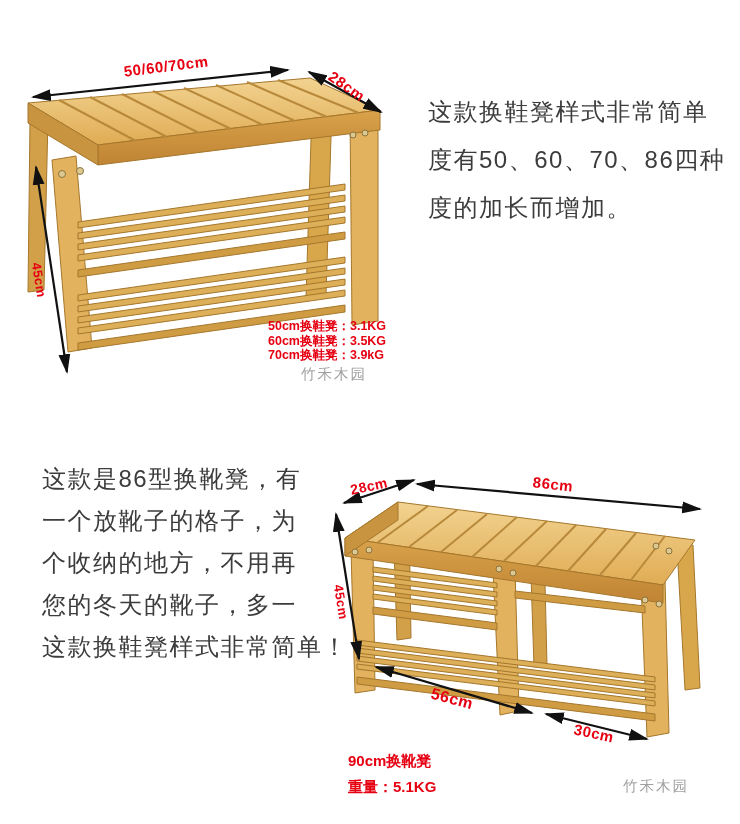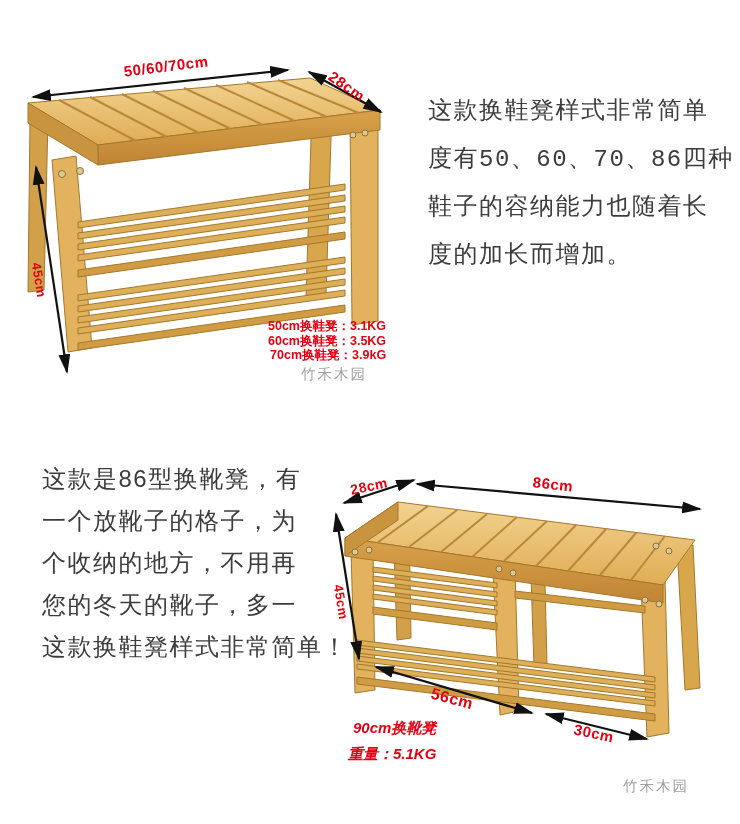--- a/index.html
+++ b/index.html
@@ -9,32 +9,32 @@
   }
   html,body{margin:0;padding:0;}
   body{
     width:740px;height:824px;position:relative;background:#ffffff;overflow:hidden;
     font-family:"Liberation Sans", sans-serif;
   }
   .abs{position:absolute;}
   
   .para{position:absolute;color:var(--body-text);font-weight:300;letter-spacing:1.5px;}
   .para .ln{white-space:nowrap;}
-  #intro-para{left:428px;top:88px;font-size:24px;line-height:48px;font-family:Liberation Mono, monospace;}
+  #intro-para{left:428px;top:88px;font-size:24px;line-height:48px;}
   #boot-para{left:42px;top:458px;font-size:24px;line-height:42px;}
   
   .dim{
     position:absolute;color:var(--accent-red);font-weight:700;white-space:nowrap;
     transform:translate(-50%,-50%) rotate(var(--rot,0deg));
     font-family:"Liberation Sans", sans-serif;letter-spacing:.5px;
   }
   
-  .weights{position:absolute;color:var(--accent-red);font-weight:700;white-space:nowrap;text-align:right;}
+  .weights{position:absolute;color:var(--accent-red);font-weight:700;white-space:nowrap;}
   #weights-1{left:268px;top:319px;font-size:12.5px;line-height:14.5px;}
-  #weights-2{left:348px;top:715px;font-size:15px;line-height:26px;font-style:italic;}
+  #weights-2{left:348px;top:748px;font-size:15px;line-height:26px;}
   .watermark{
     position:absolute;color:var(--watermark-gray);font-weight:400;white-space:nowrap;
     letter-spacing:2px;
   }
   #watermark-1{left:301px;top:365px;font-size:14.5px;}
   #watermark-2{left:623px;top:777px;font-size:14.5px;}
   svg{display:block;}
   .wood-edge{stroke:#a5772c;stroke-width:1;}
   .slatline{stroke:#b8893a;stroke-width:2;fill:none;}
   .screw{fill:#ddc98f;stroke:#8a7340;stroke-width:1;}
@@ -178,21 +178,20 @@
 <div class="weights" id="weights-1">
   <div class="ln">50cm换鞋凳：3.1KG</div>
   <div class="ln">60cm换鞋凳：3.5KG</div>
   <div class="ln">70cm换鞋凳：3.9kG</div>
 </div>
 <div class="watermark" id="watermark-1">竹禾木园</div>
 
 <div class="para" id="intro-para">
   <div class="ln">这款换鞋凳样式非常简单</div>
   <div class="ln">度有50、60、70、86四种</div>
-  <div class="ln">鞋子的容纳能力也随着长</div>
   <div class="ln">度的加长而增加。</div>
 </div>
 
 <div class="para" id="boot-para">
   <div class="ln">这款是86型换靴凳，有</div>
   <div class="ln">一个放靴子的格子，为</div>
   <div class="ln">个收纳的地方，不用再</div>
   <div class="ln">您的冬天的靴子，多一</div>
   <div class="ln">这款换鞋凳样式非常简单！</div>
 </div>

